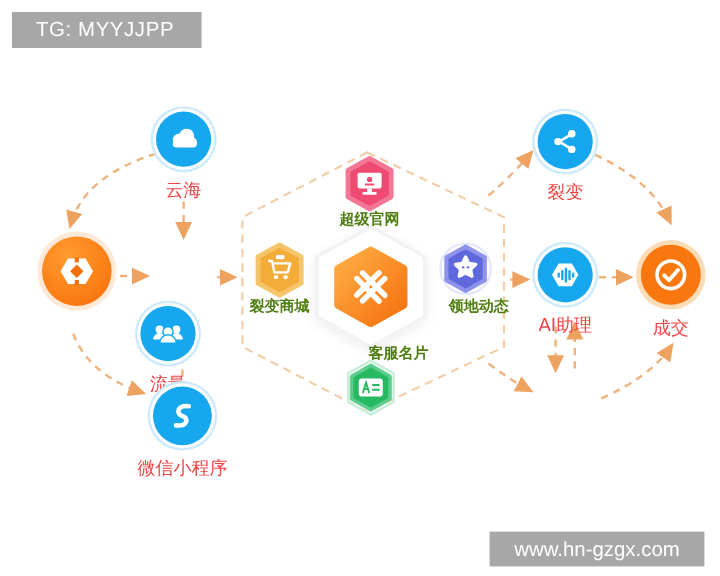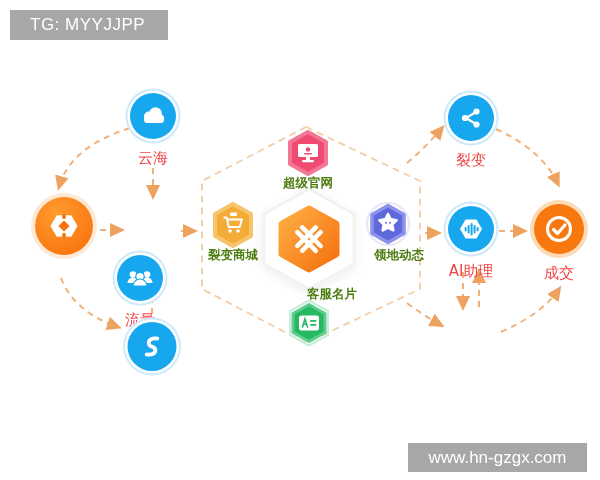--- a/index.html
+++ b/index.html
@@ -116,20 +116,21 @@
     </div>
     <div class="nlabel">流量</div>
   </div>
 
   <div class="node" style="left:152px;top:322px;">
     <div class="circ" style="width:49px;height:49px;">
       <svg width="49" height="49" viewBox="0 0 46 46">
         <path d="M28,15.5 C18.5,14.5 18,22 23,23.2 C28,24.4 27.5,31.5 18,30.5" fill="none" stroke="#ffffff" stroke-width="3.6" stroke-linecap="round"></path>
       </svg>
     </div>
+    <div class="nlabel">微信小程序</div>
   </div>
 
   <div class="hexnode" style="left:308px;top:129px;">
     <svg width="44" height="48" viewBox="0 0 44 48">
       <polygon points="22,3 40,13 40,35 22,45 4,35 4,13" fill="#ef4a72" stroke="#f37795" stroke-width="4" stroke-linejoin="round"></polygon>
       <rect x="12" y="15" width="20" height="13" rx="1.5" fill="#ffffff"></rect>
       <circle cx="22" cy="20.5" r="2.2" fill="#ef4a72"></circle>
       <rect x="18" y="24" width="8" height="1.6" rx=".8" fill="#ef4a72"></rect>
       <rect x="20" y="28" width="4" height="3" fill="#ffffff"></rect>
       <rect x="16" y="31" width="12" height="2.2" rx="1.1" fill="#ffffff"></rect>

